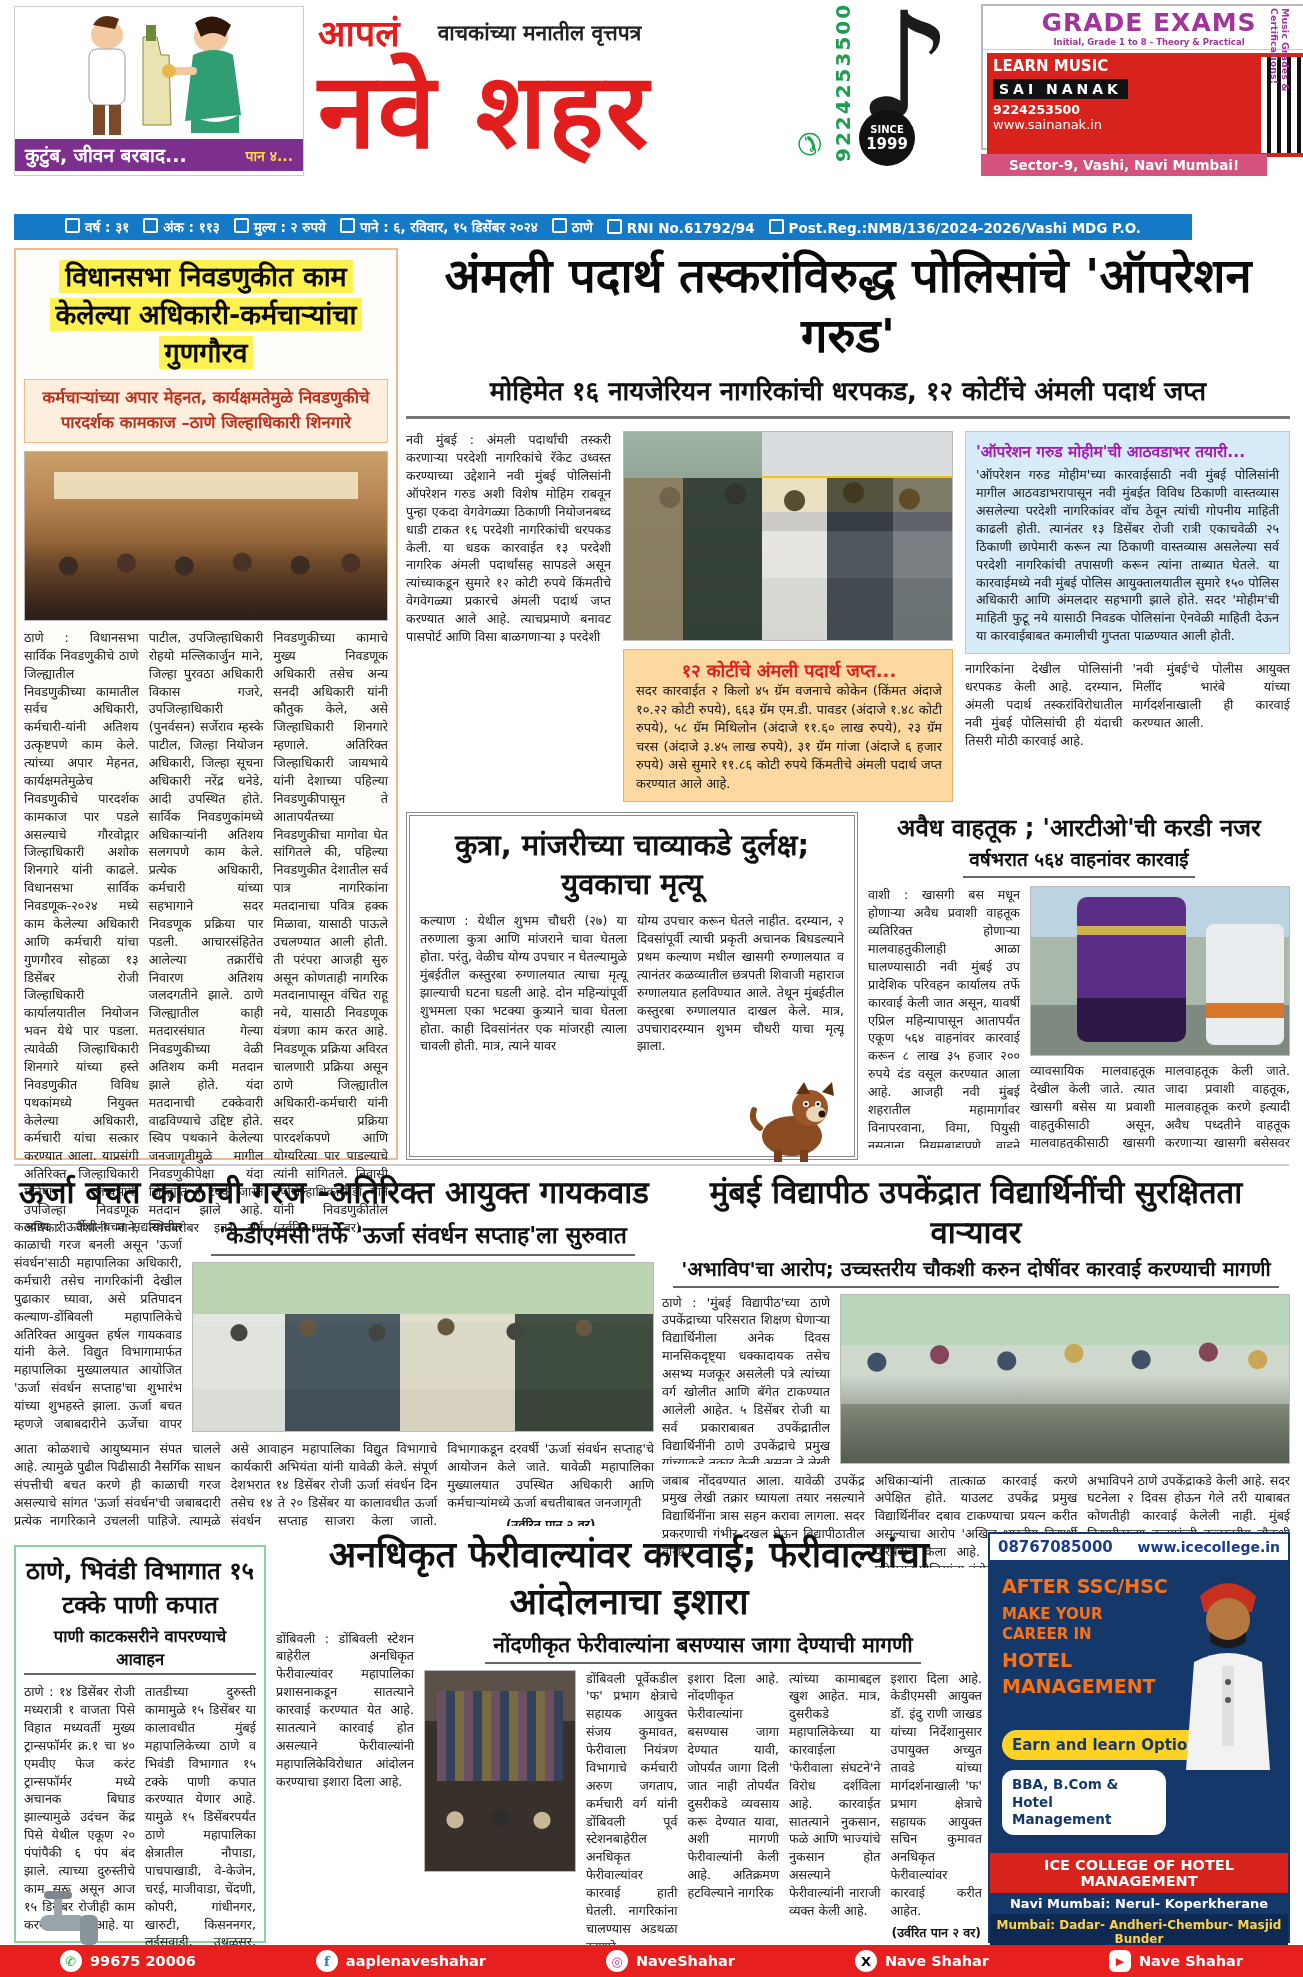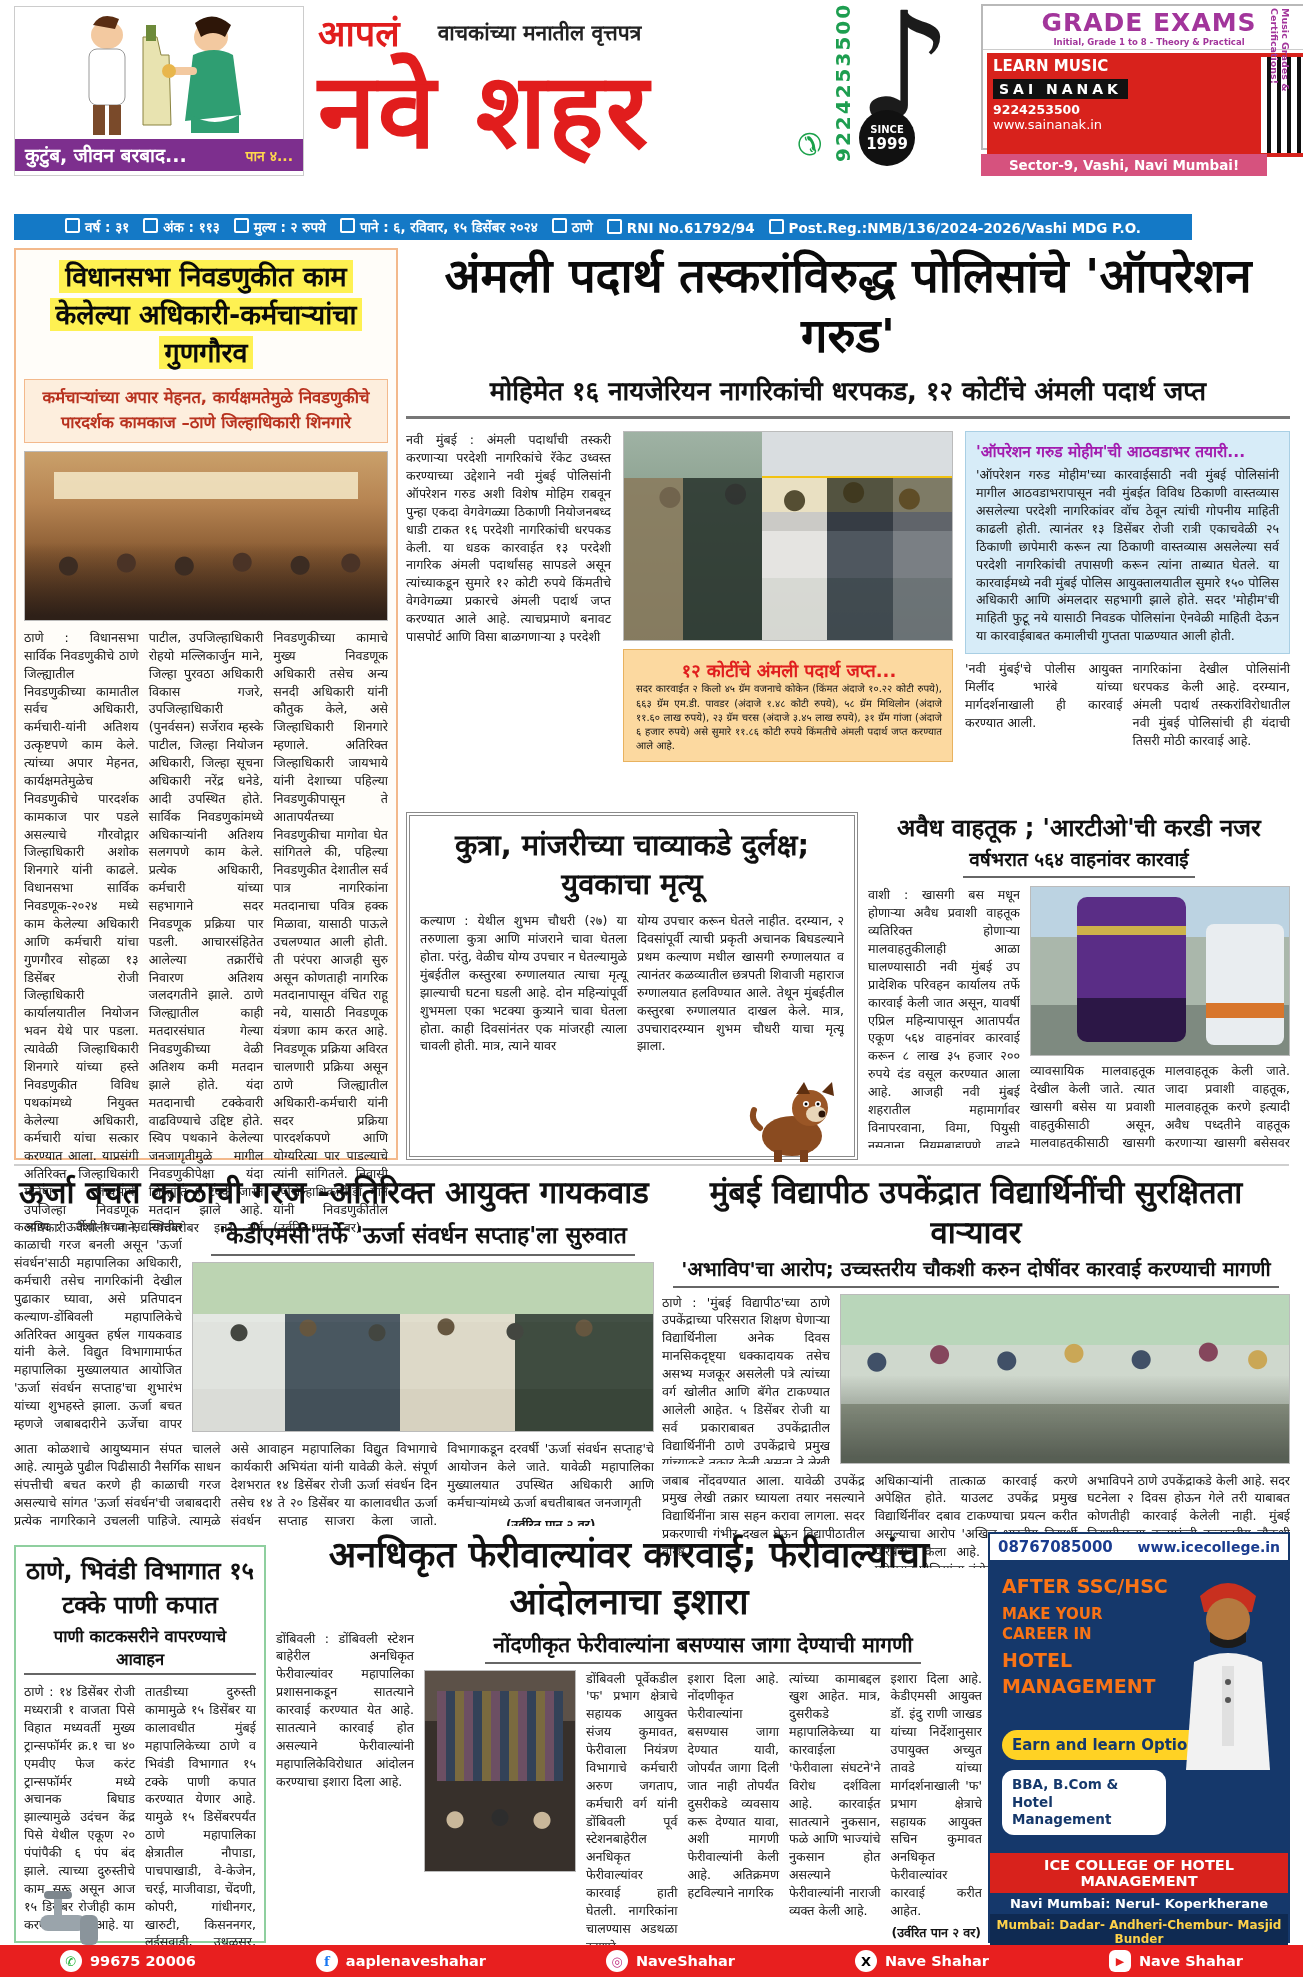--- a/index.html
+++ b/index.html
@@ -216,31 +216,31 @@
 
   <div class="abs" style="left:406px;top:246px;width:884px;height:558px;">
     <div class="main-hl ctr">अंमली पदार्थ तस्करांविरुद्ध पोलिसांचे 'ऑपरेशन गरुड'</div>
     <div class="main-sub ctr" style="margin-top:6px;">मोहिमेत १६ नायजेरियन नागरिकांची धरपकड, १२ कोटींचे अंमली पदार्थ जप्त</div>
     <div style="display:flex;gap:12px;margin-top:12px;">
       <div style="width:205px;" class="body-txt jus">नवी मुंबई : अंमली पदार्थांची तस्करी करणाऱ्या परदेशी नागरिकांचे रॅकेट उध्वस्त करण्याच्या उद्देशाने नवी मुंबई पोलिसांनी ऑपरेशन गरुड अशी विशेष मोहिम राबवून पुन्हा एकदा वेगवेगळ्या ठिकाणी नियोजनबध्द धाडी टाकत १६ परदेशी नागरिकांची धरपकड केली. या धडक कारवाईत १३ परदेशी नागरिक अंमली पदार्थांसह सापडले असून त्यांच्याकडून सुमारे १२ कोटी रुपये किंमतीचे वेगवेगळ्या प्रकारचे अंमली पदार्थ जप्त करण्यात आले आहे. त्याचप्रमाणे बनावट पासपोर्ट आणि विसा बाळगणाऱ्या ३ परदेशी</div>
       <div style="width:330px;">
         <div class="photo ph-police" style="height:208px;"></div>
         <div class="seized" style="margin-top:8px;padding-left:12px;">
           <div class="seized-title ctr">१२ कोटींचे अंमली पदार्थ जप्त...</div>
-          <div class="body-txt jus" style="font-size:10px;">सदर कारवाईत २ किलो ४५ ग्रॅम वजनाचे कोकेन (किंमत अंदाजे १०.२२ कोटी रुपये), ६६३ ग्रॅम एम.डी. पावडर (अंदाजे १.४८ कोटी रुपये), ५८ ग्रॅम मिथिलोन (अंदाजे ११.६० लाख रुपये), २३ ग्रॅम चरस (अंदाजे ३.४५ लाख रुपये), ३१ ग्रॅम गांजा (अंदाजे ६ हजार रुपये) असे सुमारे ११.८६ कोटी रुपये किंमतीचे अंमली पदार्थ जप्त करण्यात आले आहे.</div>
+          <div class="body-txt jus" style="font-size:13px;">सदर कारवाईत २ किलो ४५ ग्रॅम वजनाचे कोकेन (किंमत अंदाजे १०.२२ कोटी रुपये), ६६३ ग्रॅम एम.डी. पावडर (अंदाजे १.४८ कोटी रुपये), ५८ ग्रॅम मिथिलोन (अंदाजे ११.६० लाख रुपये), २३ ग्रॅम चरस (अंदाजे ३.४५ लाख रुपये), ३१ ग्रॅम गांजा (अंदाजे ६ हजार रुपये) असे सुमारे ११.८६ कोटी रुपये किंमतीचे अंमली पदार्थ जप्त करण्यात आले आहे.</div>
         </div>
       </div>
       <div style="flex:1;">
         <div class="bluebox">
           <div class="bluebox-title">'ऑपरेशन गरुड मोहीम'ची आठवडाभर तयारी...</div>
           <div class="body-txt jus" style="margin-top:4px;">'ऑपरेशन गरुड मोहीम'च्या कारवाईसाठी नवी मुंबई पोलिसांनी मागील आठवडाभरापासून नवी मुंबईत विविध ठिकाणी वास्तव्यास असलेल्या परदेशी नागरिकांवर वॉच ठेवून त्यांची गोपनीय माहिती काढली होती. त्यानंतर १३ डिसेंबर रोजी रात्री एकाचवेळी २५ ठिकाणी छापेमारी करून त्या ठिकाणी वास्तव्यास असलेल्या सर्व परदेशी नागरिकांची तपासणी करून त्यांना ताब्यात घेतले. या कारवाईमध्ये नवी मुंबई पोलिस आयुक्तालयातील सुमारे १५० पोलिस अधिकारी आणि अंमलदार सहभागी झाले होते. सदर 'मोहीम'ची माहिती फुटू नये यासाठी निवडक पोलिसांना ऐनवेळी माहिती देऊन या कारवाईबाबत कमालीची गुप्तता पाळण्यात आली होती.</div>
         </div>
         <div class="cols" style="margin-top:6px;">
+          <div class="col body-txt jus">नागरिकांना देखील पोलिसांनी धरपकड केली आहे. दरम्यान, अंमली पदार्थ तस्करांविरोधातील नवी मुंबई पोलिसांची ही यंदाची तिसरी मोठी कारवाई आहे.</div>
           <div class="col body-txt jus">'नवी मुंबई'चे पोलीस आयुक्त मिलींद भारंबे यांच्या मार्गदर्शनाखाली ही कारवाई करण्यात आली.</div>
-          <div class="col body-txt jus">नागरिकांना देखील पोलिसांनी धरपकड केली आहे. दरम्यान, अंमली पदार्थ तस्करांविरोधातील नवी मुंबई पोलिसांची ही यंदाची तिसरी मोठी कारवाई आहे.</div>
         </div>
       </div>
     </div>
   </div>
 
   <div class="abs dogbox" style="left:406px;top:812px;width:452px;height:348px;">
     <div class="dog-hl ctr">कुत्रा, मांजरीच्या चाव्याकडे दुर्लक्ष; युवकाचा मृत्यू</div>
     <div class="cols" style="margin-top:8px;height:250px;overflow:hidden;position:relative;">
       <div class="col body-txt jus">कल्याण : येथील शुभम चौधरी (२७) या तरुणाला कुत्रा आणि मांजराने चावा घेतला होता. परंतु, वेळीच योग्य उपचार न घेतल्यामुळे मुंबईतील कस्तुरबा रुग्णालयात त्याचा मृत्यू झाल्याची घटना घडली आहे. दोन महिन्यांपूर्वी शुभमला एका भटक्या कुत्र्याने चावा घेतला होता. काही दिवसांनंतर एक मांजरही त्याला चावली होती. मात्र, त्याने यावर</div>
       <div class="col body-txt jus">योग्य उपचार करून घेतले नाहीत. दरम्यान, २ दिवसांपूर्वी त्याची प्रकृती अचानक बिघडल्याने प्रथम कल्याण मधील खासगी रुग्णालयात व त्यानंतर कळव्यातील छत्रपती शिवाजी महाराज रुग्णालयात हलविण्यात आले. तेथून मुंबईतील कस्तुरबा रुग्णालयात दाखल केले. मात्र, उपचारादरम्यान शुभम चौधरी याचा मृत्यू झाला.</div>

